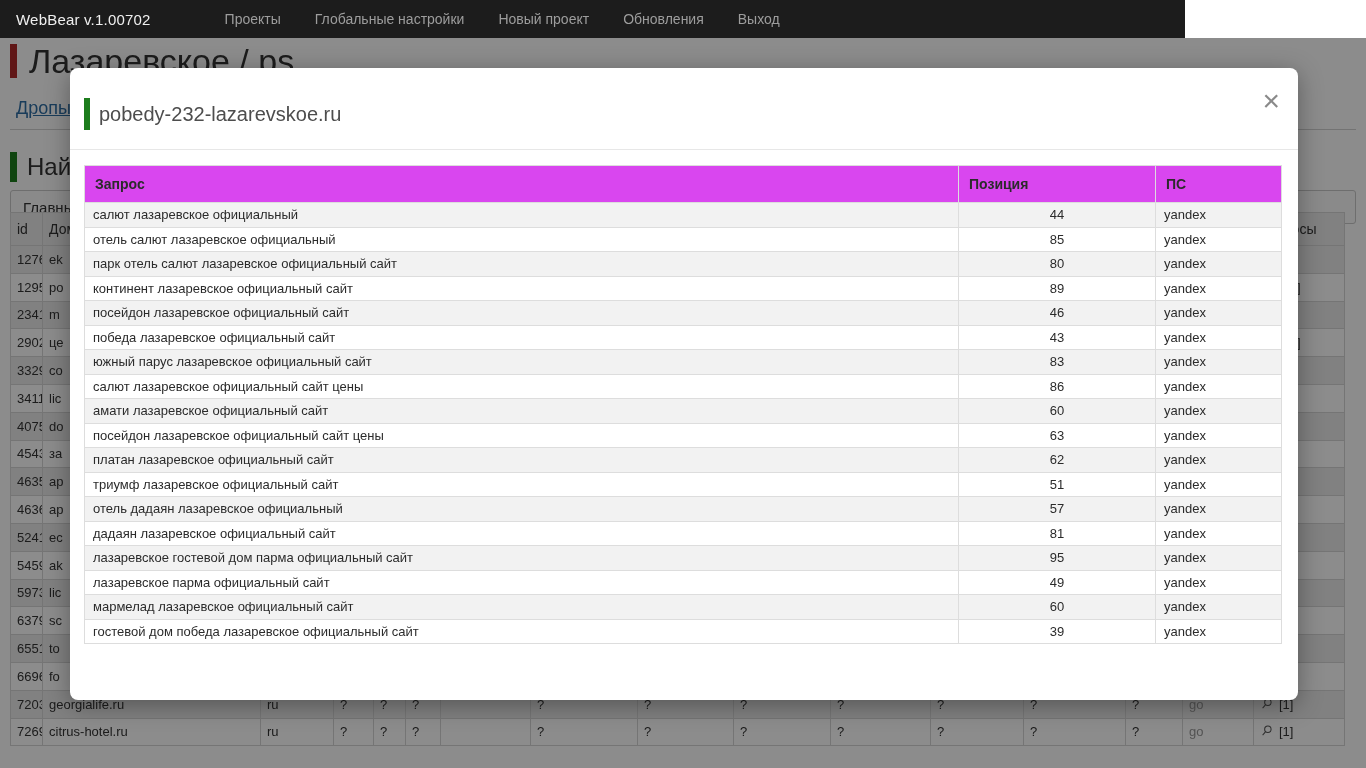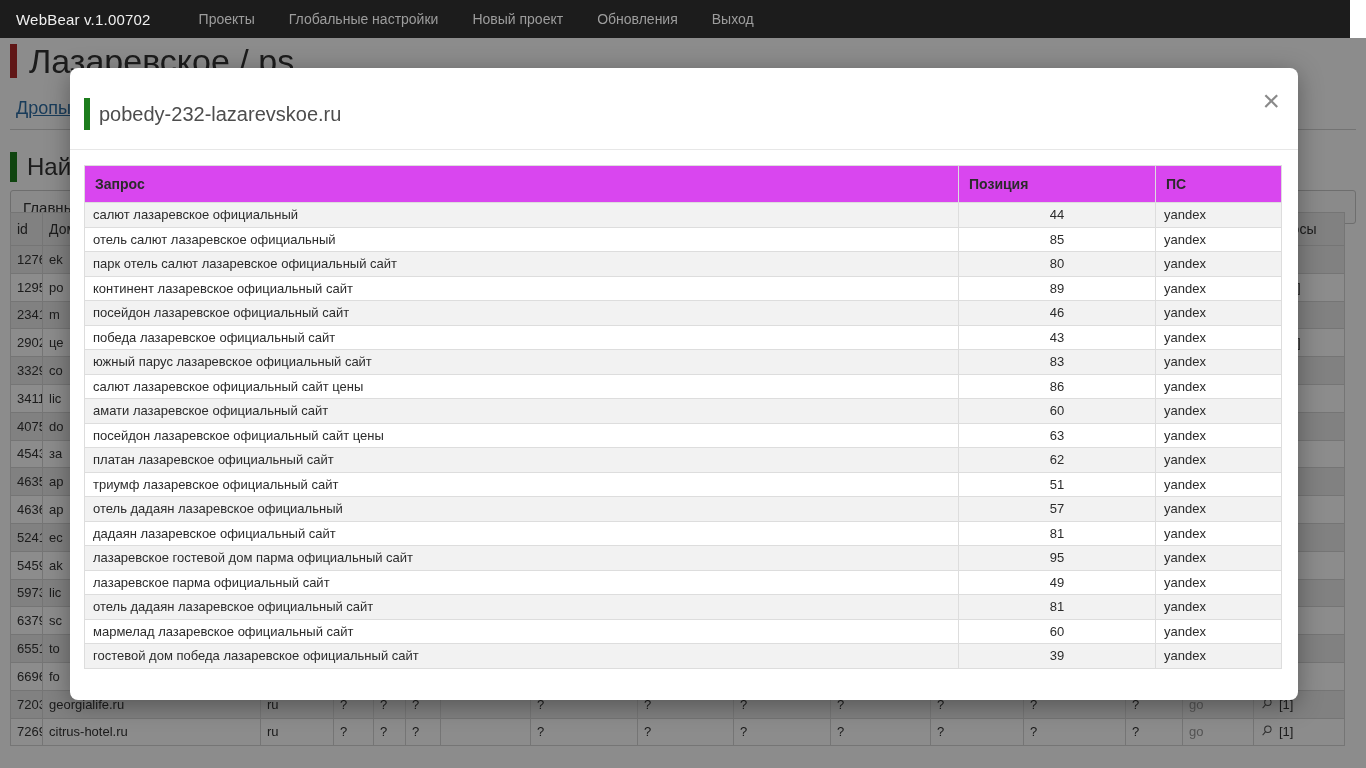--- a/index.html
+++ b/index.html
@@ -1,23 +1,23 @@
 <!DOCTYPE html>
 <html><head>
 <meta charset="utf-8">
 <style>
   * { box-sizing: border-box; margin: 0; padding: 0; }
   html,body { width:1366px; height:768px; overflow:hidden; }
   body { font-family:"Liberation Sans", sans-serif; background:#fff; position:relative; color:#333; }
 
   
-  .navbar { position:absolute; top:0; left:0; width:1350px; height:38px; background:#1c1c1c;
+  .navbar { position:absolute; top:0; left:0; width:1185px; height:38px; background:#1c1c1c;
             display:flex; align-items:center; z-index:30; }
   .brand { color:#efefef; font-size:15px; margin-left:16px; letter-spacing:.2px; }
-  .nav-menu { display:flex; margin-left:48px; gap:34px; }
+  .nav-menu { display:flex; margin-left:74px; gap:34px; }
   .nav-menu span { color:#9d9d9d; font-size:14px; cursor:pointer; }
 
   
   .content { position:absolute; top:38px; left:0; width:1366px; height:730px; background:#fff; }
   .page-title { margin:6px 0 16px 10px; border-left:7px solid #b02b2b; padding-left:12px;
                 font-size:34px; font-weight:400; color:#333; line-height:34px; }
   .tabs-bar { margin:12px 10px 0 10px; border-bottom:1px solid #d2d2d2; padding:4px 6px 10px 6px; }
   .tab-link { color:#2e6da4; font-size:18px; text-decoration:underline; cursor:pointer; }
   .section-heading { margin:22px 0 0 10px; border-left:7px solid #1d7d1d; padding-left:10px;
                      font-size:24px; font-weight:400; color:#333; line-height:30px; }
@@ -596,25 +596,20 @@
           <td>лазаревское гостевой дом парма официальный сайт</td>
           <td class="pos-col">95</td>
           <td>yandex</td>
         </tr>
         <tr>
           <td>лазаревское парма официальный сайт</td>
           <td class="pos-col">49</td>
           <td>yandex</td>
         </tr>
         <tr>
-          <td>отель дадаян лазаревское официальный сайт</td>
-          <td class="pos-col">81</td>
-          <td>yandex</td>
-        </tr>
-        <tr>
           <td>мармелад лазаревское официальный сайт</td>
           <td class="pos-col">60</td>
           <td>yandex</td>
         </tr>
         <tr>
           <td>гостевой дом победа лазаревское официальный сайт</td>
           <td class="pos-col">39</td>
           <td>yandex</td>
         </tr>
       </tbody>

